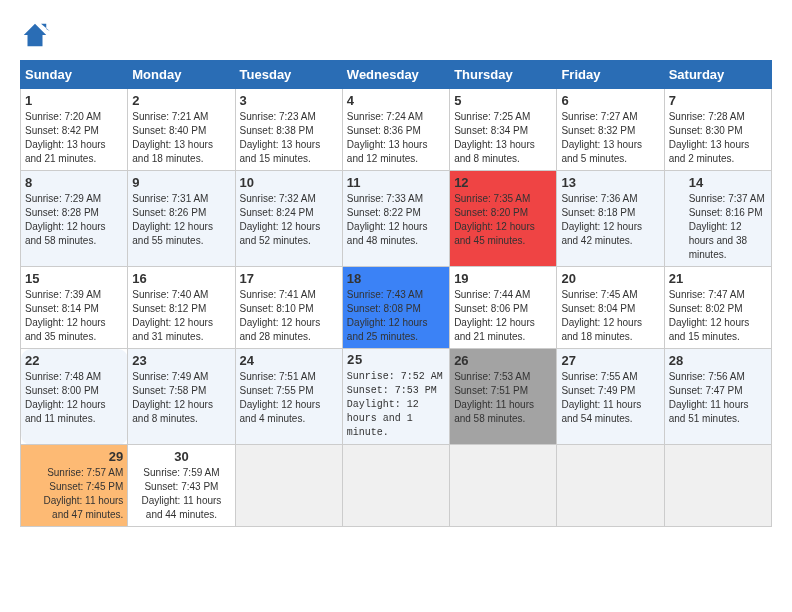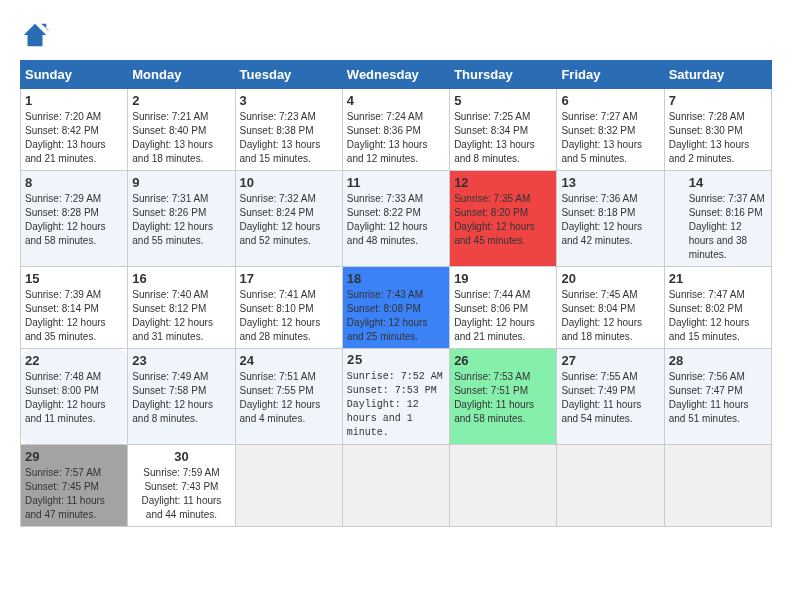--- a/index.html
+++ b/index.html
@@ -225,35 +225,35 @@
           <div class="day-info">Sunrise: 7:49 AM<br>Sunset: 7:58 PM<br>Daylight: 12 hours and 8 minutes.</div>
         </td>
         <td style="background-color: rgb(240, 245, 251);">
           <span class="day-num">24</span>
           <div class="day-info">Sunrise: 7:51 AM<br>Sunset: 7:55 PM<br>Daylight: 12 hours and 4 minutes.</div>
         </td>
         <td style="background-color: rgb(240, 245, 251); font-family: Liberation Mono, monospace;">
           <span class="day-num">25</span>
           <div class="day-info">Sunrise: 7:52 AM<br>Sunset: 7:53 PM<br>Daylight: 12 hours and 1 minute.</div>
         </td>
-        <td style="background-color: #86efac;">
+        <td style="background-color: #a3a3a3;">
           <span class="day-num">26</span>
           <div class="day-info">Sunrise: 7:53 AM<br>Sunset: 7:51 PM<br>Daylight: 11 hours and 58 minutes.</div>
         </td>
         <td style="background-color: rgb(240, 245, 251);">
           <span class="day-num">27</span>
           <div class="day-info">Sunrise: 7:55 AM<br>Sunset: 7:49 PM<br>Daylight: 11 hours and 54 minutes.</div>
         </td>
         <td style="background-color: rgb(240, 245, 251);">
           <span class="day-num">28</span>
           <div class="day-info">Sunrise: 7:56 AM<br>Sunset: 7:47 PM<br>Daylight: 11 hours and 51 minutes.</div>
         </td>
       </tr>
       <tr>
-        <td style="background-color: #a3a3a3;">
+        <td style="background-color: #fdba74; text-align: right;">
           <span class="day-num">29</span>
           <div class="day-info">Sunrise: 7:57 AM<br>Sunset: 7:45 PM<br>Daylight: 11 hours and 47 minutes.</div>
         </td>
         <td style="background-color: rgb(255, 255, 255); text-align: center;">
           <span class="day-num">30</span>
           <div class="day-info">Sunrise: 7:59 AM<br>Sunset: 7:43 PM<br>Daylight: 11 hours and 44 minutes.</div>
         </td>
         <td class="empty"></td>
         <td class="empty"></td>
         <td class="empty"></td>

